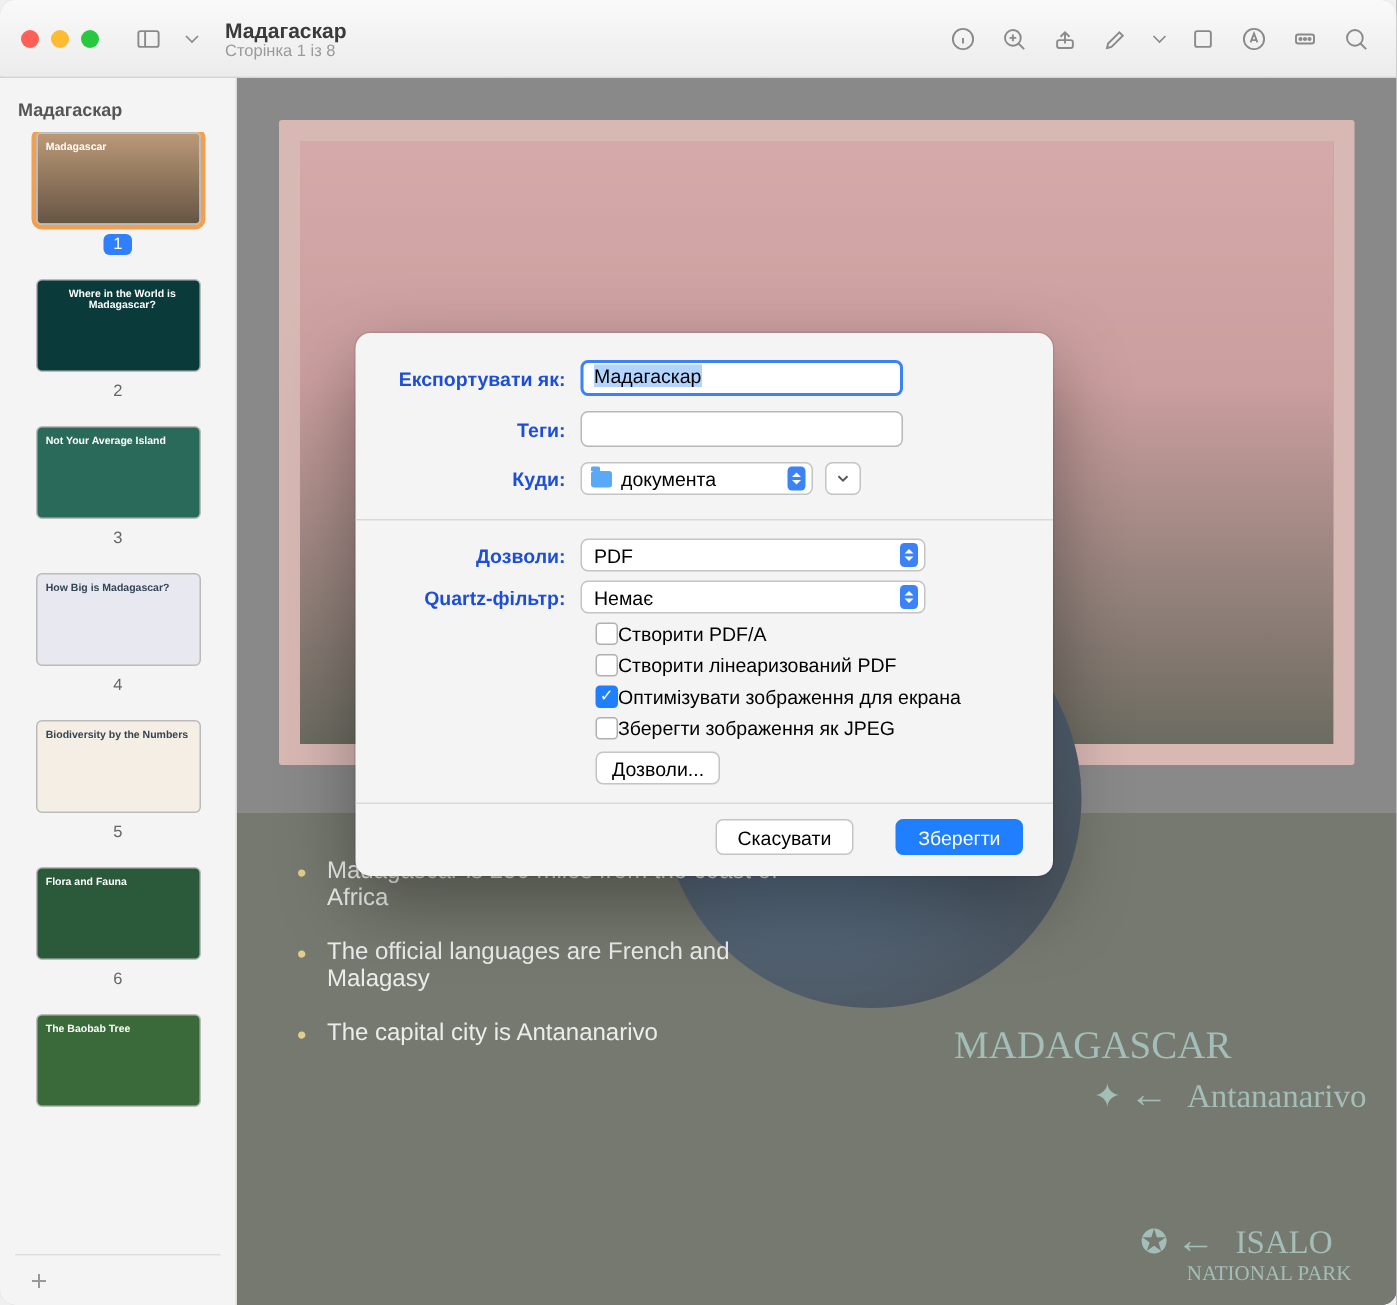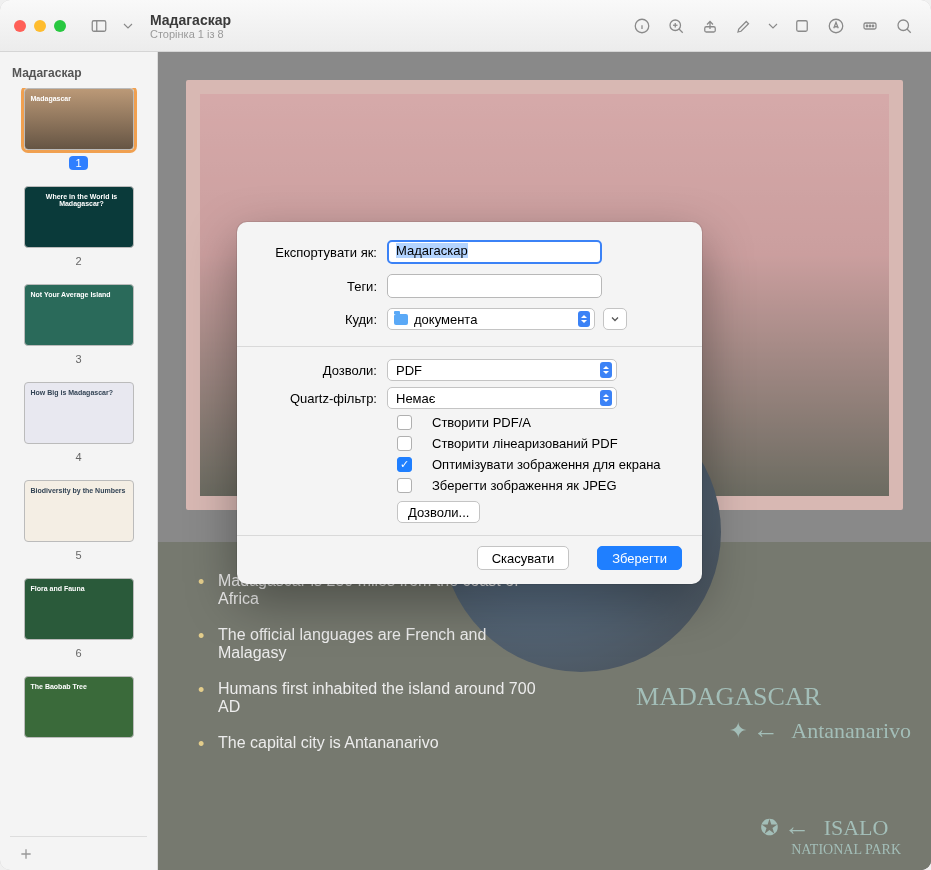--- a/index.html
+++ b/index.html
@@ -102,49 +102,49 @@
   .dialog{
     position:absolute; left:237px; top:222px;
     width:465px;
     background:#f4f4f4;
     border-radius:10px;
     box-shadow:0 18px 50px rgba(0,0,0,.35), 0 0 0 1px rgba(0,0,0,.08);
     padding-bottom:14px;
   }
   .dlg-top{padding:18px 20px 8px 20px;}
   .field-row{display:flex;align-items:center;margin-bottom:10px;}
-  .field-label{width:130px;text-align:right;padding-right:10px;font-size:13px;color:#000000;}
+  .field-label{width:130px;text-align:right;padding-right:10px;font-size:13px;color:#1d4ed8;font-weight:bold;}
   .field-input{height:24px;border:1px solid #b8b8b8;border-radius:5px;padding:2px 8px;font-size:13px;background:#fff;width:215px;}
   .field-input.sel{border:2px solid #3b82f6;padding:1px 7px;}
   .field-input.sel span{background:#b3d4ff;}
   .where-select{
     display:flex;align-items:center;gap:6px;
     height:22px;border:1px solid #c4c4c4;border-radius:5px;
-    background:#fff;padding:0 4px 0 6px;font-size:13px;width:208px;
+    background:#fff;padding:0 4px 0 6px;font-size:13px;width:155px;
     justify-content:space-between;
   }
   .where-select .left{display:flex;align-items:center;gap:6px;}
   .folder-ic{width:14px;height:11px;background:#5aa9f7;border-radius:2px;position:relative;}
   .folder-ic::before{content:"";position:absolute;top:-3px;left:0;width:6px;height:3px;background:#5aa9f7;border-radius:1px 1px 0 0;}
   .stepper{width:12px;height:16px;background:#3b82f6;border-radius:3px;position:relative;}
   .stepper::before,.stepper::after{content:"";position:absolute;left:3px;border:3px solid transparent;}
   .stepper::before{top:1px;border-bottom-color:#fff;}
   .stepper::after{bottom:1px;border-top-color:#fff;}
   .expand-btn{
     width:24px;height:22px;border:1px solid #c4c4c4;border-radius:5px;
     background:#fff;display:flex;align-items:center;justify-content:center;margin-left:8px;
   }
   .hr{height:1px;background:#d9d9d9;margin:4px 0 12px;}
   .opts{padding:0 20px;}
   .popup{
     height:22px;border:1px solid #c4c4c4;border-radius:5px;background:#fff;
     display:flex;align-items:center;justify-content:space-between;
     padding:0 4px 0 8px;font-size:13px;width:230px;
   }
-  .check-row{display:flex;align-items:center;gap:20px;margin:6px 0 6px 140px;font-size:13px;}
+  .check-row{display:flex;align-items:center;gap:0;margin:6px 0 6px 140px;font-size:13px;}
   .chk{width:15px;height:15px;border:1px solid #b0b0b0;border-radius:3px;background:#fff;display:flex;align-items:center;justify-content:center;}
   .chk.on{background:#1f7fff;border-color:#1f7fff;}
   .chk.on::after{content:"✓";color:#fff;font-size:11px;line-height:1;}
   .small-btn{
     height:22px;border:1px solid #c4c4c4;border-radius:5px;background:#fff;
     padding:0 10px;font-size:13px;display:inline-flex;align-items:center;
   }
   .dlg-footer{
     display:flex;justify-content:flex-end;gap:28px;padding:10px 20px 0;
     border-top:1px solid #d9d9d9;margin-top:12px;
@@ -305,21 +305,20 @@
 
     <div class="canvas">
       <div class="slide-top">
         <div class="slide-title">ar</div>
       </div>
       <div class="lower">
         <div class="globe"></div>
         <ul class="bullets">
           <li>Madagascar is 250 miles from the coast of Africa</li>
           <li>The official languages are French and Malagasy</li>
-          <li>Humans first inhabited the island around 700 AD</li>
           <li>The capital city is Antananarivo</li>
         </ul>
         <div class="hand" style="right:110px;top:140px;font-size:26px">MADAGASCAR</div>
         <div class="hand" style="right:20px;top:173px">
           <span>✦</span>
           <span class="arrow">←</span>
           <span>Antananarivo</span>
         </div>
         <div class="hand" style="right:30px;top:270px">
           <span>✪</span>

